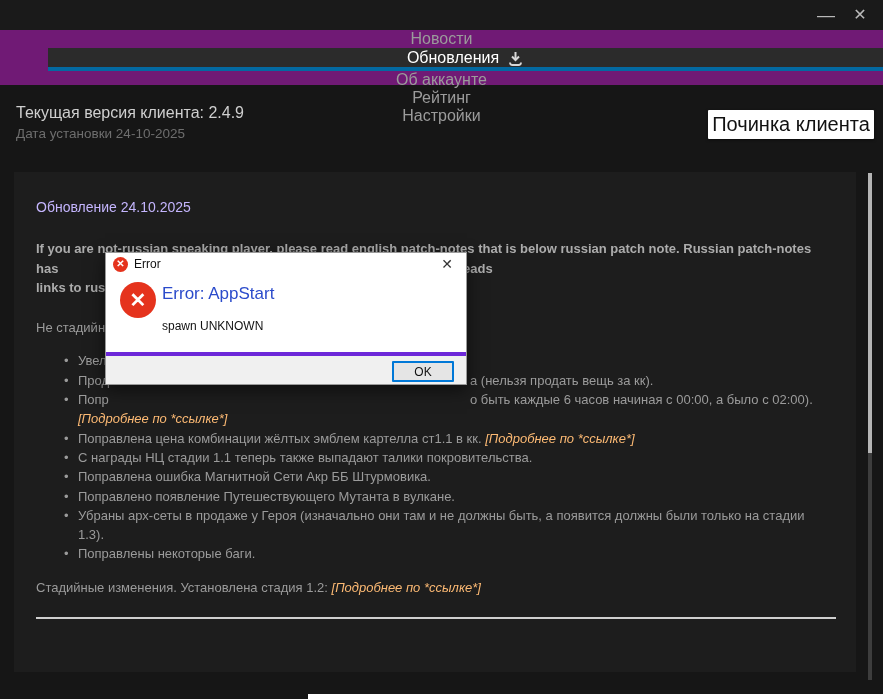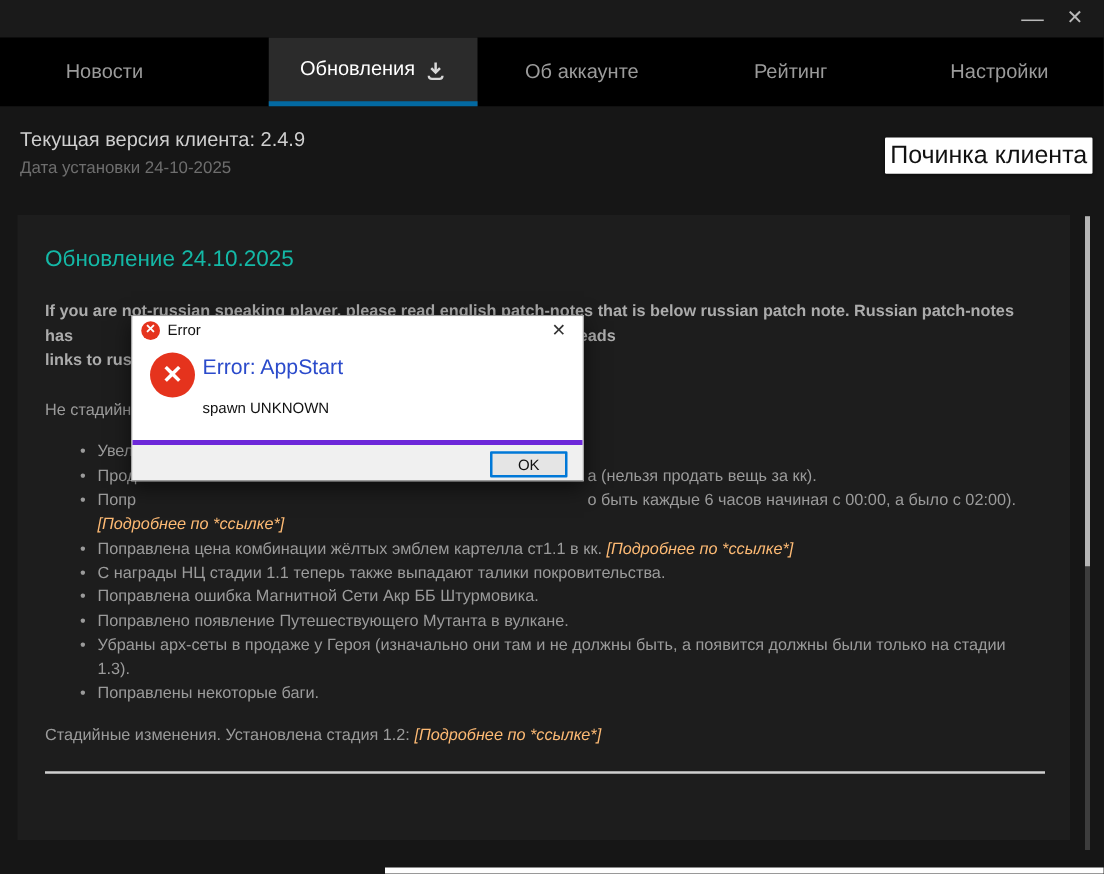--- a/index.html
+++ b/index.html
@@ -20,21 +20,21 @@
     position:absolute; top:0; width:34px; height:30px;
     color:#b9b9b9; font-size:16px; line-height:30px; text-align:center;
     cursor:default; user-select:none;
   }
   .win-min { right:40px; font-size:18px; }
   .win-close { right:6px; }
 
   
   .tabbar {
     position:absolute; left:0; top:30px; width:883px; height:55px;
-    background:#000000; display:flex;
+    background:#701a75; display:flex;flex-direction:column;
   }
   .tab {
     flex:1 1 0; display:flex; align-items:center; justify-content:center;
     color:#9b9b9b; font-size:16px; gap:8px; cursor:pointer;
   }
   .tab.active {
     background:#2b2b2b; color:#ffffff;
     border-bottom:4px solid #0369a1;
     margin-left:48px;
   }
@@ -59,21 +59,21 @@
     cursor:pointer;
   }
 
   
   .panel {
     position:absolute; left:14px; top:172px; width:842px; height:500px;
     background:#1d1d1d; overflow:hidden;
     padding:26px 22px 0 22px;
     color:#9b9b9b; font-size:13px; line-height:19.3px;
   }
-  .pn-title { font-size:18px; color:#14b8a6; }
+  .pn-title { font-size:14px; color:#c4b5fd; }
   .pn-english {
     margin-top:22px; font-weight:bold; color:#acacac; position:relative;
   }
   .pn-english .frag-right { position:absolute; left:414px; top:19.3px; }
   .pn-section { margin-top:21px; }
   ul.bullets { margin-top:14px; list-style:none; padding-left:42px; }
   ul.bullets li { position:relative; padding-right:6px; }
   ul.bullets li::before {
     content:"\2022"; position:absolute; left:-14px; color:#9b9b9b;
   }

